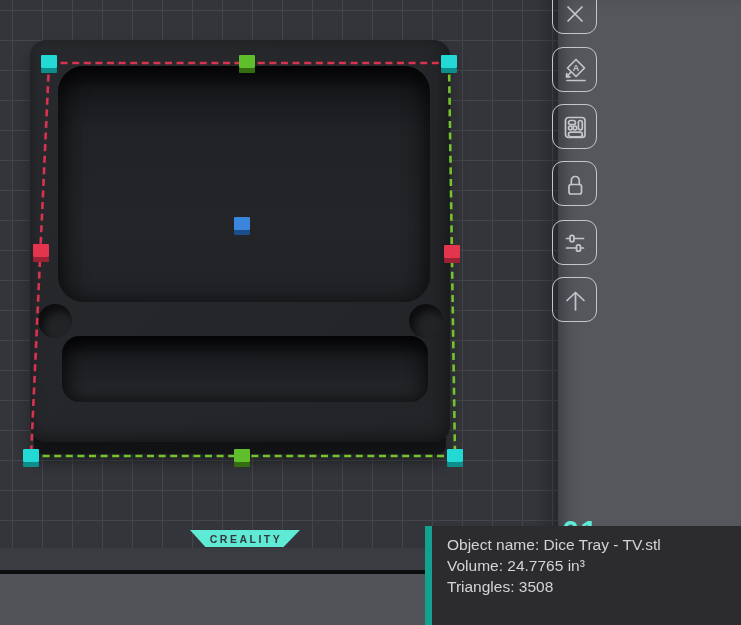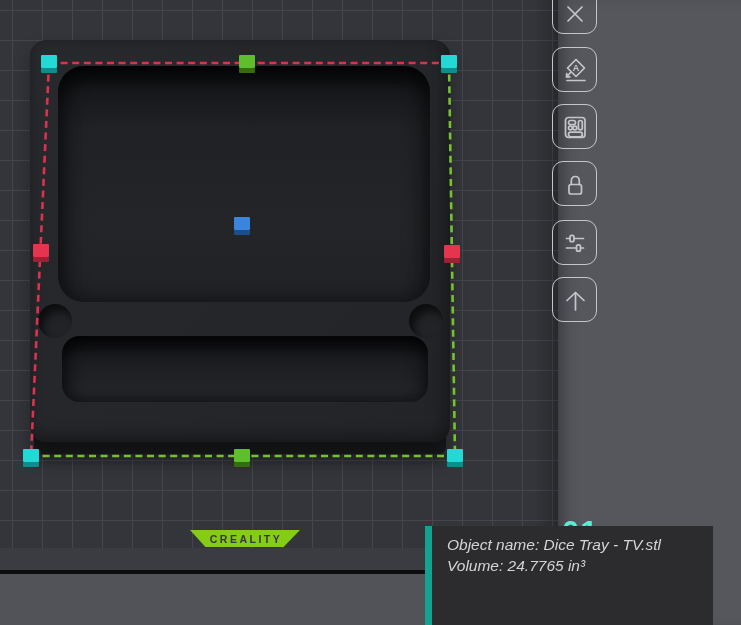--- a/index.html
+++ b/index.html
@@ -11,21 +11,21 @@
     background-image:linear-gradient(to right,#45464c 1px,transparent 1px),
                      linear-gradient(to bottom,#45464c 1px,transparent 1px);
     background-size:30px 30px;background-position:12px 10px;}
   .grid::after{content:"";position:absolute;right:0;top:0;bottom:0;width:26px;
     background:linear-gradient(to right,rgba(0,0,0,0),rgba(0,0,0,0.25));}
   .plate-edge{position:absolute;left:0;top:548px;width:560px;height:22px;background:#3b3c41;}
   .ground-line{position:absolute;left:0;top:570px;width:560px;height:4px;background:#0c0d0f;}
   .floor{position:absolute;left:0;top:574px;width:560px;height:51px;background:#525359;}
 
   
-  .brand-tab{position:absolute;left:190px;top:530px;width:110px;height:17px;background:#84cc16;
+  .brand-tab{position:absolute;left:190px;top:530px;width:110px;height:17px;background:#5eead4;
     clip-path:polygon(0 0,100% 0,85% 100%,14% 100%);display:flex;align-items:center;justify-content:center;z-index:15;}
   .brand-tab span{font-size:10.5px;font-weight:bold;letter-spacing:2.5px;color:#36373b;transform:translateX(1px);}
 
   
   .model{position:absolute;left:0;top:0;z-index:10;}
   .model-front{position:absolute;left:34px;top:430px;width:412px;height:24px;border-radius:8px;
     background:#16171a;box-shadow:0 8px 14px rgba(0,0,0,0.35);}
   .model-base{position:absolute;left:30px;top:40px;width:420px;height:402px;border-radius:16px;
     background:linear-gradient(135deg,#28292c 0%,#232427 100%);
     box-shadow:inset -10px 0 16px rgba(0,0,0,0.18),inset 0 -8px 12px rgba(0,0,0,0.22),0 10px 18px rgba(0,0,0,0.30);}
@@ -47,22 +47,22 @@
   .side-panel{position:absolute;left:558px;top:0;width:183px;height:625px;background:#55575d;
     box-shadow:inset 12px 0 16px -8px rgba(0,0,0,0.35);z-index:5;}
   .tool-btn{position:absolute;left:552px;width:45px;height:45px;border:1.5px solid #c4c6cb;border-radius:11px;
     background:transparent;display:flex;align-items:center;justify-content:center;z-index:30;box-sizing:border-box;cursor:pointer;padding:0;}
   .tool-btn svg{stroke:#c4c6cb;fill:none;stroke-width:1.7;stroke-linecap:round;stroke-linejoin:round;}
 
   
   .plate-number{position:absolute;left:562px;top:515px;font-size:31px;font-weight:bold;color:#5eead4;z-index:25;letter-spacing:1px;}
 
   
-  .info-card{position:absolute;left:425px;top:526px;width:288px;height:99px;background:#2c2c2e;
-    border-left:7px solid #13a190;box-sizing:border-box;z-index:50;padding:8px 0 0 15px;font-style:italic;}
+  .info-card{position:absolute;left:425px;top:526px;width:316px;height:99px;background:#2c2c2e;
+    border-left:7px solid #13a190;box-sizing:border-box;z-index:50;padding:8px 0 0 15px;}
   .info-card div{color:#d3d4d6;font-size:15.5px;line-height:21px;white-space:nowrap;}
 </style>
 </head>
 <body>
 
 <div class="stage">
 
   <div class="viewport">
     <div class="grid"></div>
     <div class="plate-edge"></div>
@@ -172,15 +172,16 @@
       <path d="M7 15.5 L15.5 7.5 L24 15.5"></path>
       <path d="M15.5 8 V25"></path>
     </svg>
   </button>
 
   <div class="plate-number">01</div>
 
   <div class="info-card">
     <div>Object name: Dice Tray - TV.stl</div>
     <div>Volume: 24.7765 in³</div>
+    <div>Triangles: 3508</div>
   </div>
 
 </div>
 
 </body></html>

